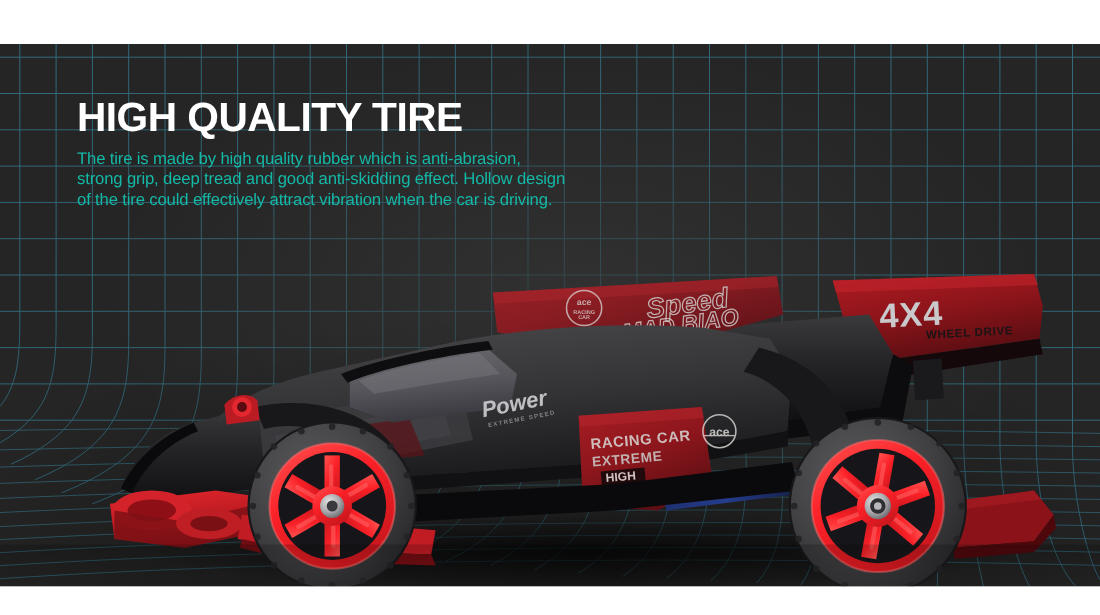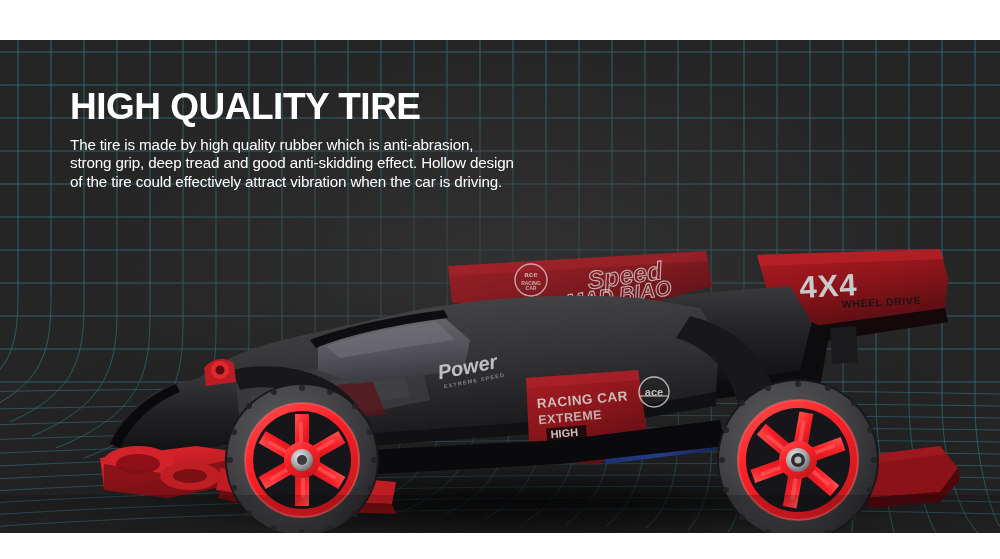--- a/index.html
+++ b/index.html
@@ -65,21 +65,21 @@
     font-weight: bold;
     color: #ffffff;
     letter-spacing: -0.5px;
     white-space: nowrap;
   }
   #bodycopy {
     margin: 9px 0 0 0;
     font-family: "Liberation Sans", sans-serif;
     font-size: 15.2px;
     line-height: 18.4px;
-    color: #ffffff;
+    color: #14b8a6;
     width: 445px;
     letter-spacing: -0.15px;
   }
 
   
   #car {
     position: absolute;
     left: 0;
     top: 0;
     width: 1000px;

